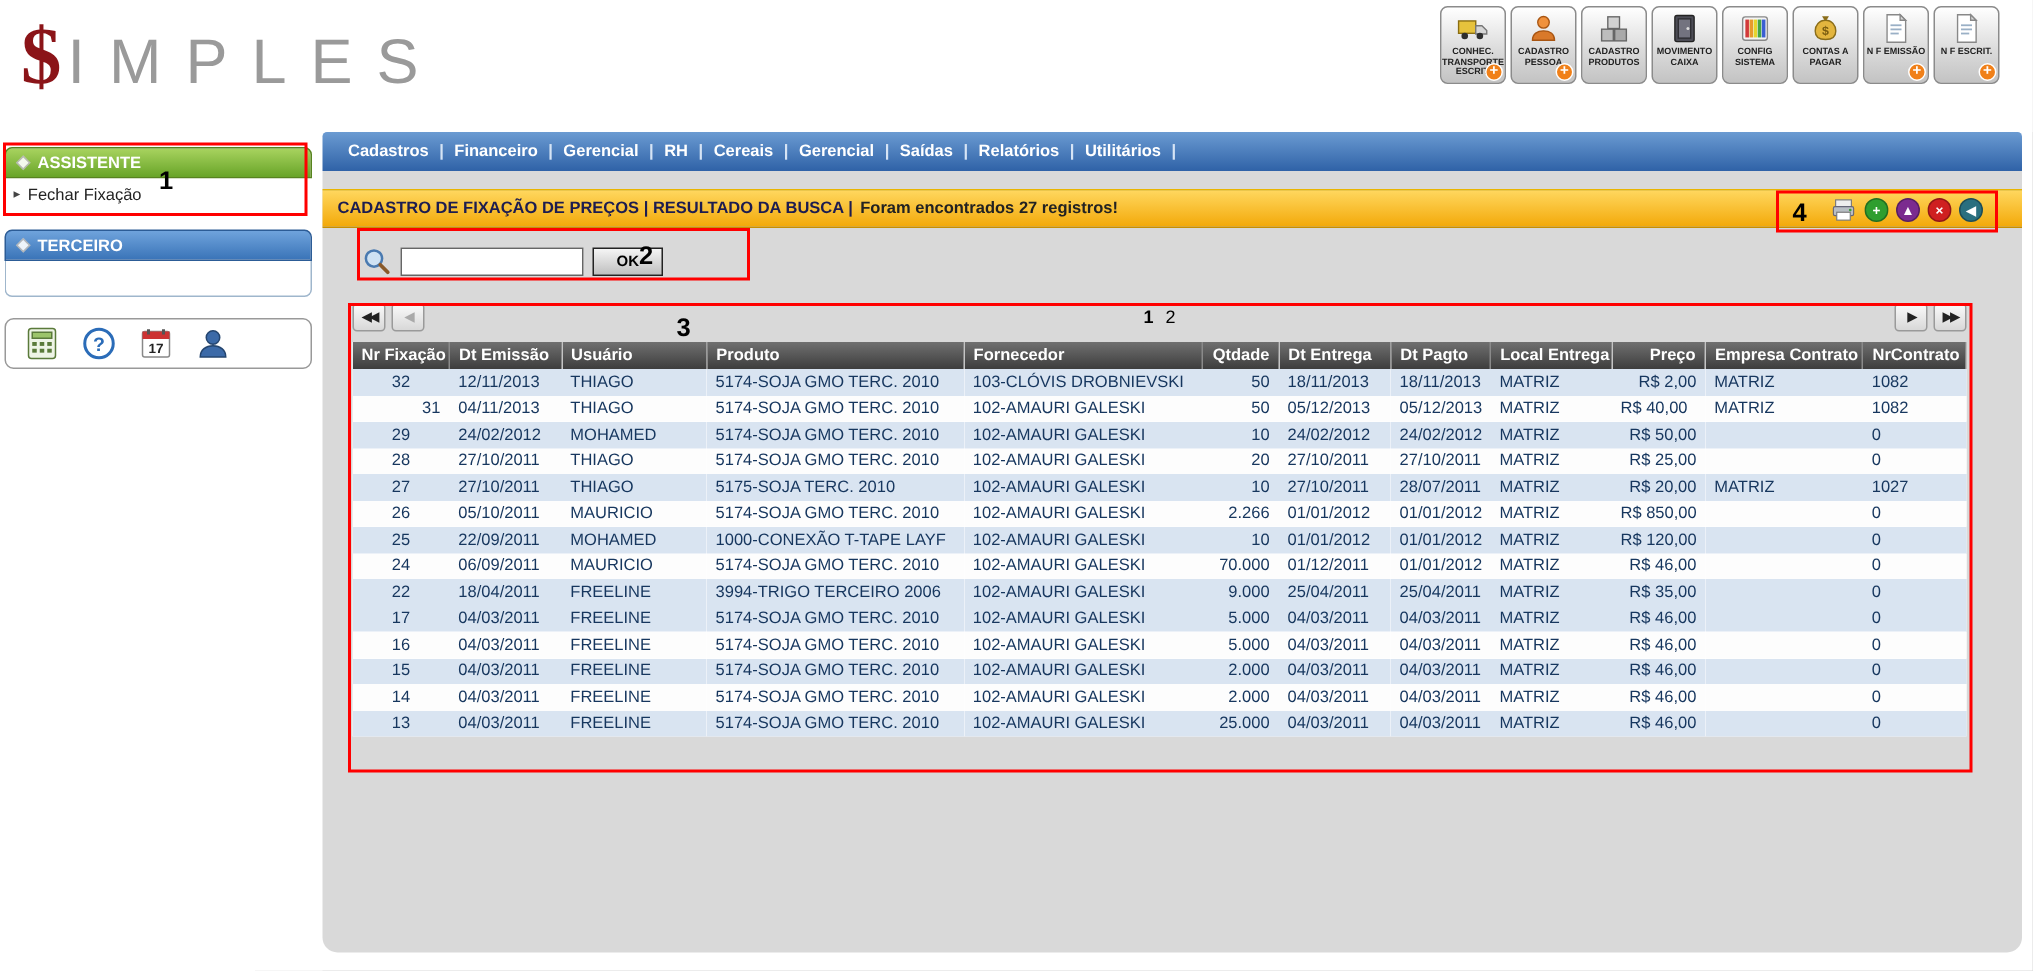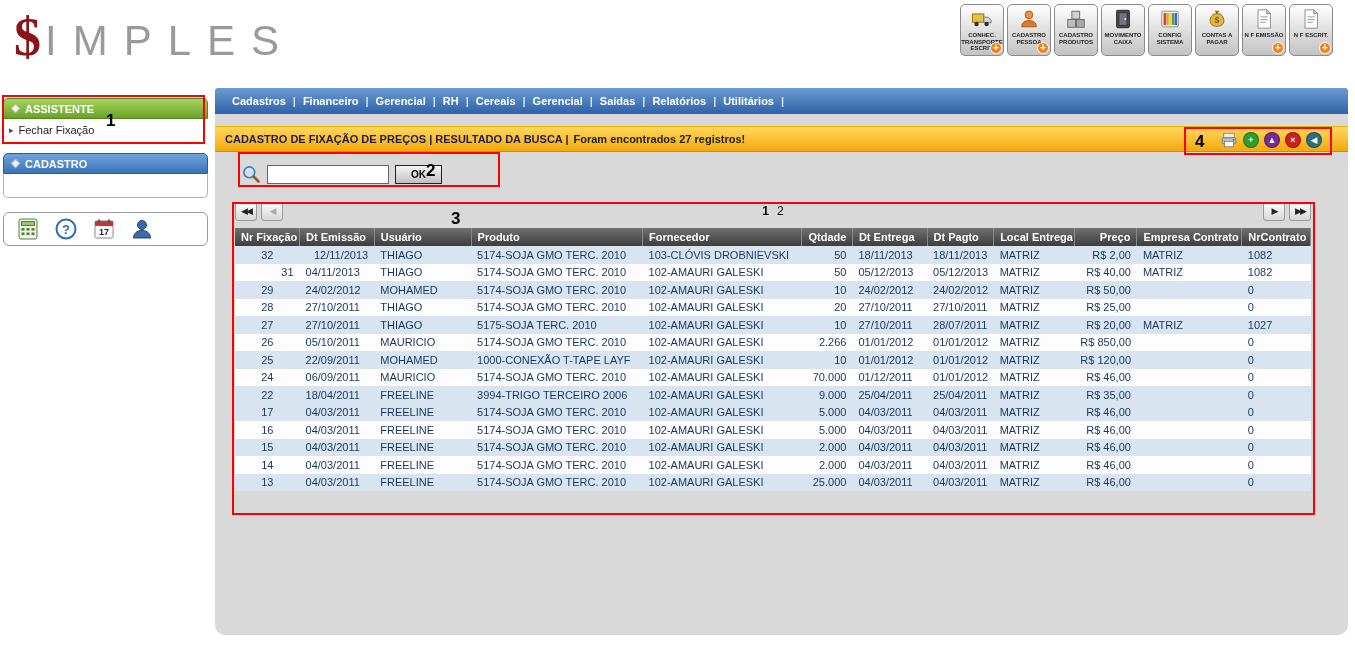--- a/index.html
+++ b/index.html
@@ -195,21 +195,21 @@
         <span>ASSISTENTE</span>
       </div>
       <div class="side-item">
         <span class="item-arrow">▸</span>
         <span>Fechar Fixação</span>
       </div>
     </div>
     <div class="atalhos-block">
       <div class="side-header blue">
         <span class="hdr-bullet"></span>
-        <span>CADASTRO</span>
+        <span>TERCEIRO</span>
       </div>
       <div class="atalhos-body"></div>
     </div>
     <div class="side-icons" id="side-icons">
         <span>
           <svg viewBox="0 0 24 24">
             <rect x="3" y="2" width="18" height="20" rx="2" fill="#eef4e6" stroke="#5a7a3a"></rect>
             <rect x="5.5" y="4.5" width="13" height="4" fill="#9cc46a" stroke="#5a7a3a"></rect>
             <g fill="#5a7a3a">
               <rect x="5.5" y="11" width="3" height="2.6"></rect>
@@ -332,21 +332,21 @@
                 <th style="text-align: left;">Dt Pagto</th>
                 <th style="text-align: left;">Local Entrega</th>
                 <th style="text-align: right;">Preço</th>
                 <th style="text-align: left;">Empresa Contrato</th>
                 <th style="text-align: left;">NrContrato</th>
               </tr>
             </thead>
             <tbody>
               <tr class="odd">
                 <td style="text-align: center;">32</td>
-                <td style="text-align: right;">12/11/2013</td>
+                <td style="text-align: left;">12/11/2013</td>
                 <td style="text-align: left;">THIAGO</td>
                 <td style="text-align: left;">5174-SOJA GMO TERC. 2010</td>
                 <td style="text-align: left;">103-CLÓVIS DROBNIEVSKI</td>
                 <td style="text-align: right;">50</td>
                 <td style="text-align: left;">18/11/2013</td>
                 <td style="text-align: left;">18/11/2013</td>
                 <td style="text-align: left;">MATRIZ</td>
                 <td style="text-align: right;">R$ 2,00</td>
                 <td style="text-align: left;">MATRIZ</td>
                 <td style="text-align: left;">1082</td>
@@ -354,21 +354,21 @@
               <tr class="even">
                 <td style="text-align: right;">31</td>
                 <td style="text-align: left;">04/11/2013</td>
                 <td style="text-align: left;">THIAGO</td>
                 <td style="text-align: left;">5174-SOJA GMO TERC. 2010</td>
                 <td style="text-align: left;">102-AMAURI GALESKI</td>
                 <td style="text-align: right;">50</td>
                 <td style="text-align: left;">05/12/2013</td>
                 <td style="text-align: left;">05/12/2013</td>
                 <td style="text-align: left;">MATRIZ</td>
-                <td style="text-align: right;">R$ 40,00</td>
+                <td style="">R$ 40,00</td>
                 <td style="text-align: left;">MATRIZ</td>
                 <td style="text-align: left;">1082</td>
               </tr>
               <tr class="odd">
                 <td style="text-align: center;">29</td>
                 <td style="text-align: left;">24/02/2012</td>
                 <td style="text-align: left;">MOHAMED</td>
                 <td style="text-align: left;">5174-SOJA GMO TERC. 2010</td>
                 <td style="text-align: left;">102-AMAURI GALESKI</td>
                 <td style="text-align: right;">10</td>

